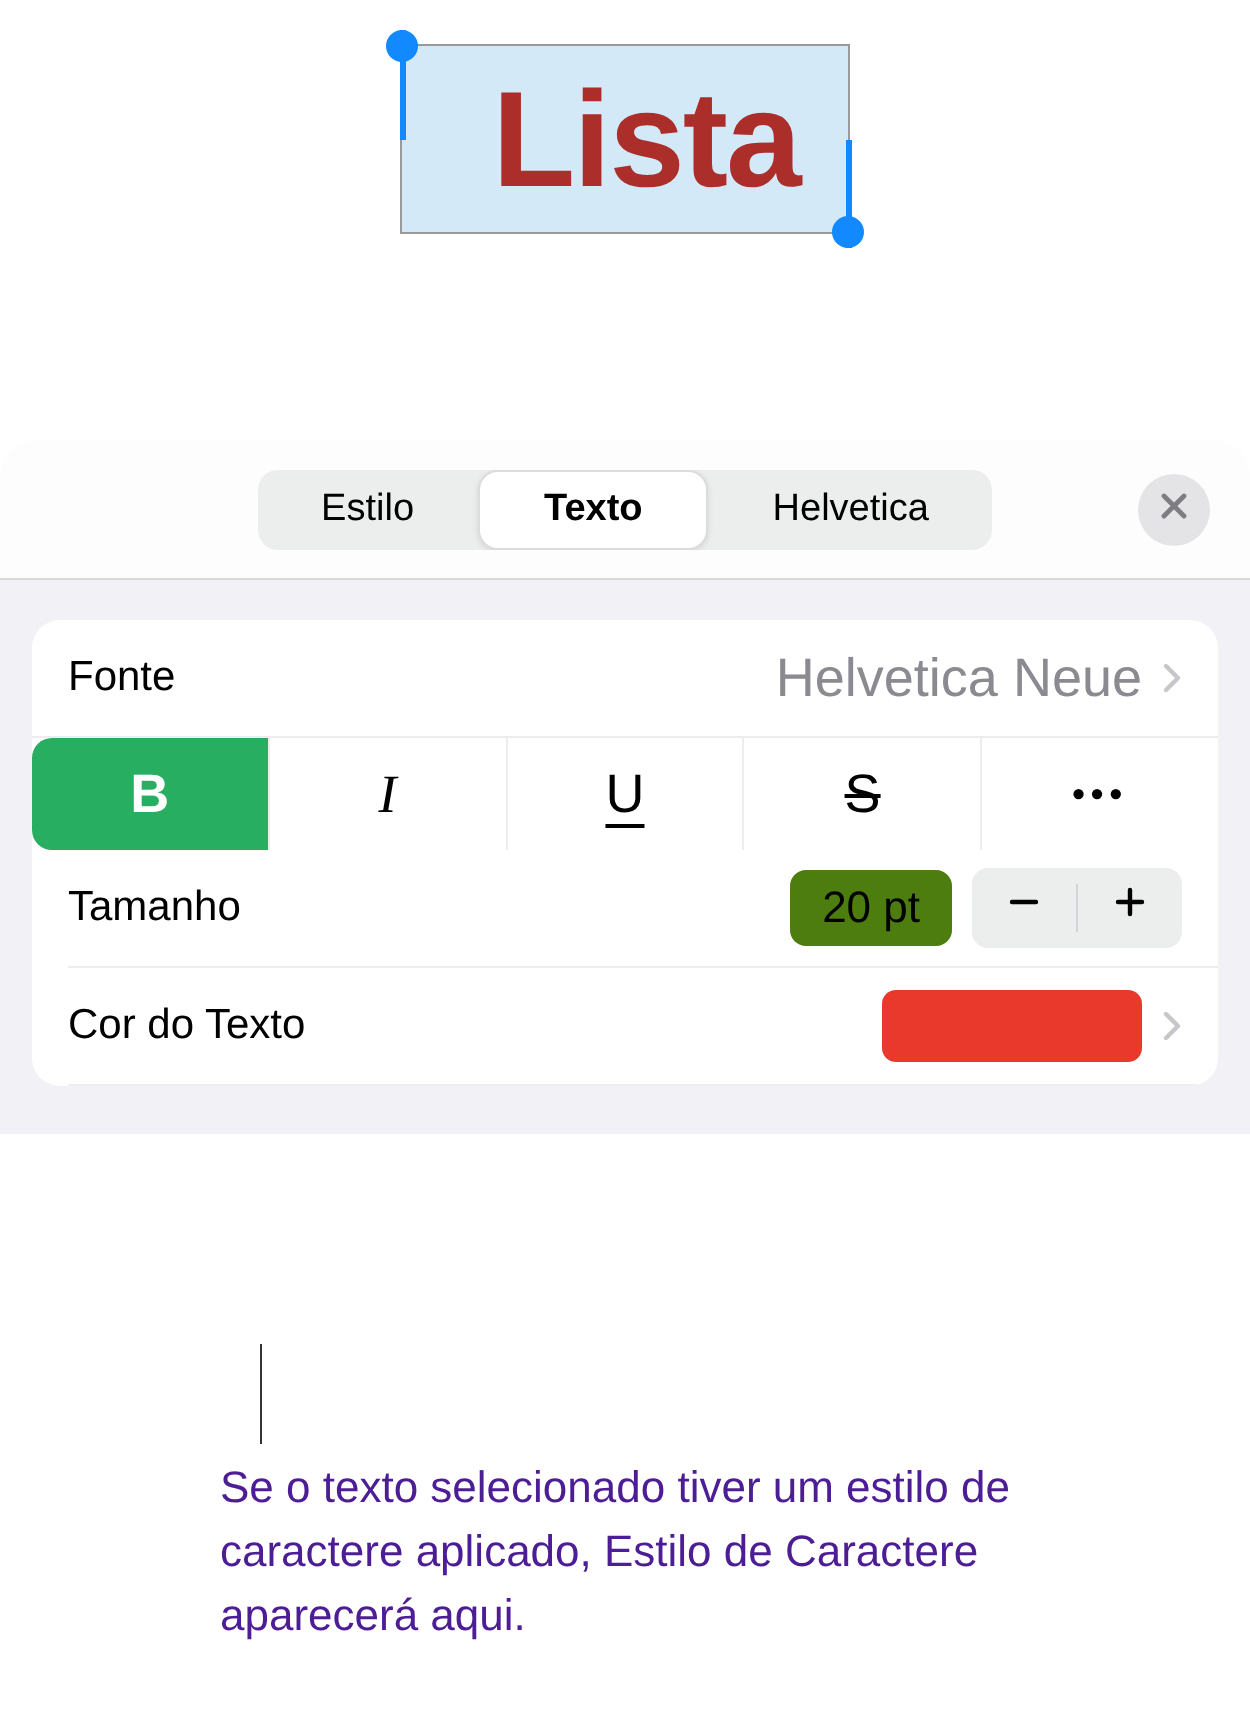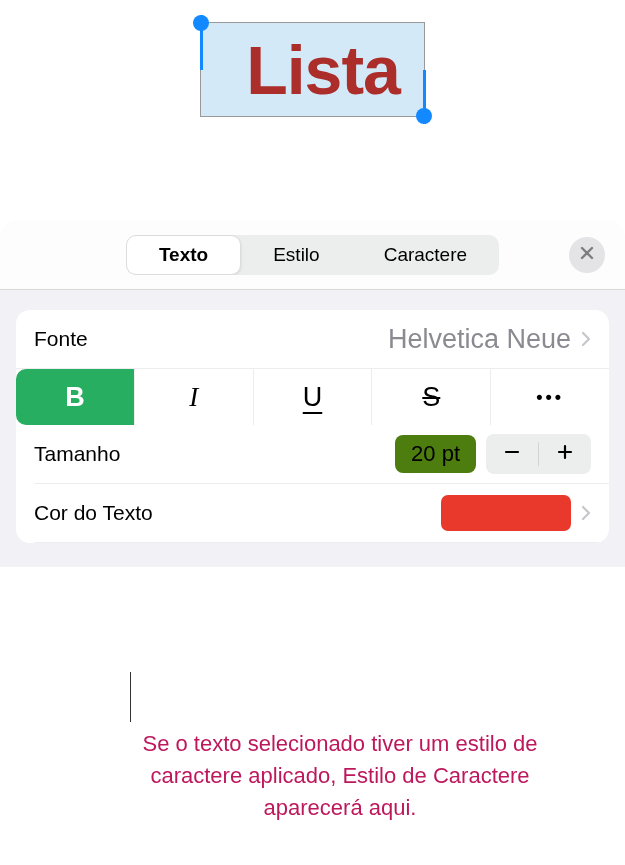--- a/index.html
+++ b/index.html
@@ -194,43 +194,42 @@
       width: 1px;
       background: #333;
     }
     .callout {
       position: absolute;
       left: 110px;
       top: 728px;
       width: 460px;
       font-size: 22px;
       line-height: 1.45;
-      color: #be185d;
-      text-align: center;
+      color: #4c1d95;
     }
   </style>
 </head>
 <body>
 
 <div class="canvas">
   <div class="textbox">
     <span class="word">Lista</span>
     <div class="cursorbar cursorbar-l"></div>
     <div class="cursorbar cursorbar-r"></div>
     <div class="handle handle-tl"></div>
     <div class="handle handle-br"></div>
   </div>
 </div>
 
 <div class="panel-top">
   <div style="width:36px"></div>
   <div class="seg">
+    <div class="seg-item">Estilo</div>
     <div class="seg-item active">Texto</div>
-    <div class="seg-item">Estilo</div>
-    <div class="seg-item">Caractere</div>
+    <div class="seg-item">Helvetica</div>
   </div>
   <div class="close-btn">
     <span>
       <svg viewBox="0 0 14 14">
           <path d="M2 2 L12 12 M12 2 L2 12" stroke="currentColor" stroke-width="2.4" stroke-linecap="round"></path>
         </svg>
     </span>
   </div>
 </div>
 

